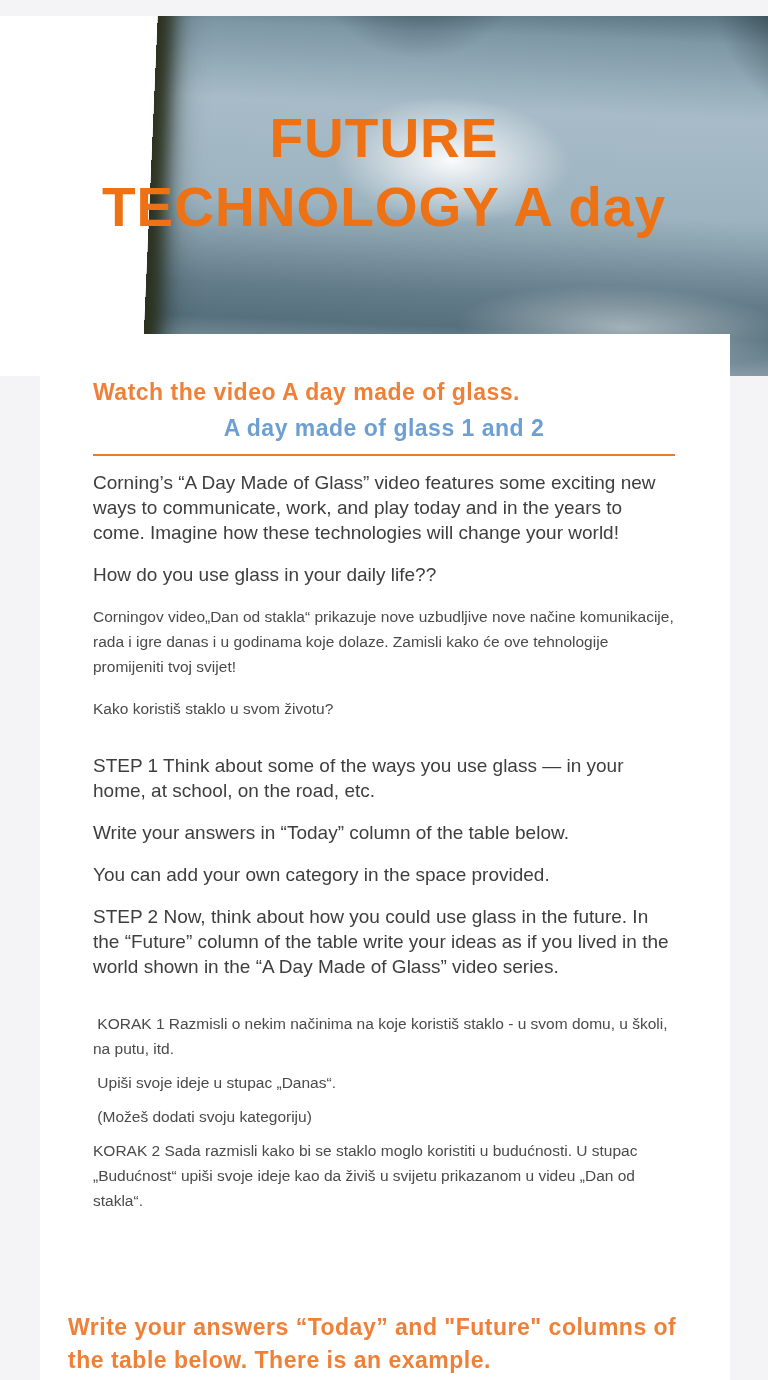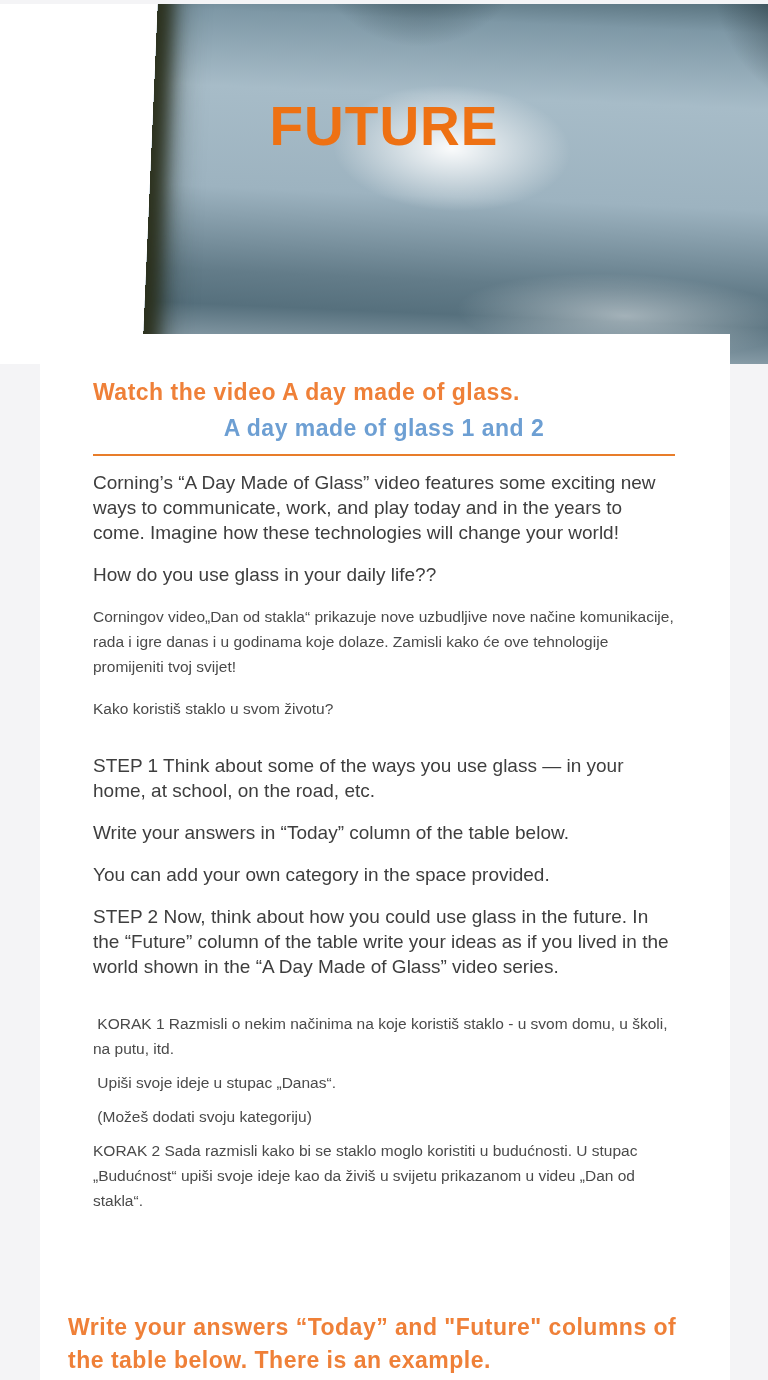--- a/index.html
+++ b/index.html
@@ -3,21 +3,21 @@
 <meta charset="utf-8">
 <style>
   html,body{margin:0;padding:0;}
   body{
     width:768px;height:1380px;overflow:hidden;position:relative;
     background:#f4f4f6;
     font-family:"Liberation Sans","DejaVu Sans",sans-serif;
   }
   
   .photo{
-    position:absolute;top:4px;left:0;width:768px;height:360px;
+    position:absolute;top:16px;left:0;width:768px;height:360px;
     background:#ffffff;overflow:hidden;
   }
   .bottle{
     position:absolute;left:150px;top:-24px;width:680px;height:420px;
     transform:rotate(2.5deg);
     background:
       radial-gradient(ellipse 170px 90px at 300px 170px, rgba(255,255,255,0.95), rgba(255,255,255,0) 70%),
       radial-gradient(ellipse 240px 60px at 480px 330px, rgba(255,255,255,0.45), rgba(255,255,255,0) 70%),
       radial-gradient(circle 200px at 102% -4%, rgba(10,22,26,0.85), rgba(10,22,26,0) 70%),
       radial-gradient(circle 160px at 38% -10%, rgba(24,44,50,0.75), rgba(24,44,50,0) 70%),
@@ -53,20 +53,21 @@
   .p-hr{font-size:15.5px;line-height:25px;margin:0 0 9px;color:#4a4a4a;white-space:pre-wrap;}
   .gap-lg{margin-top:32px;}
 </style>
 </head>
 <body>
 
 <div class="photo">
   <div class="bottle"></div>
   <div class="hero-title" style="color:#ee7113;">
     <div>FUTURE</div>
+    <div>TECHNOLOGY A day</div>
   </div>
 </div>
 
 <div class="card">
 
   <div class="section1">
     <h2 class="h-sketch" style="color:#ef8038;">Watch the video A day made of glass.</h2>
     <h2 class="h-sketch" style="color:#6d9fd3;text-align:center;">A day made of glass 1 and 2</h2>
     <hr class="rule">
 

